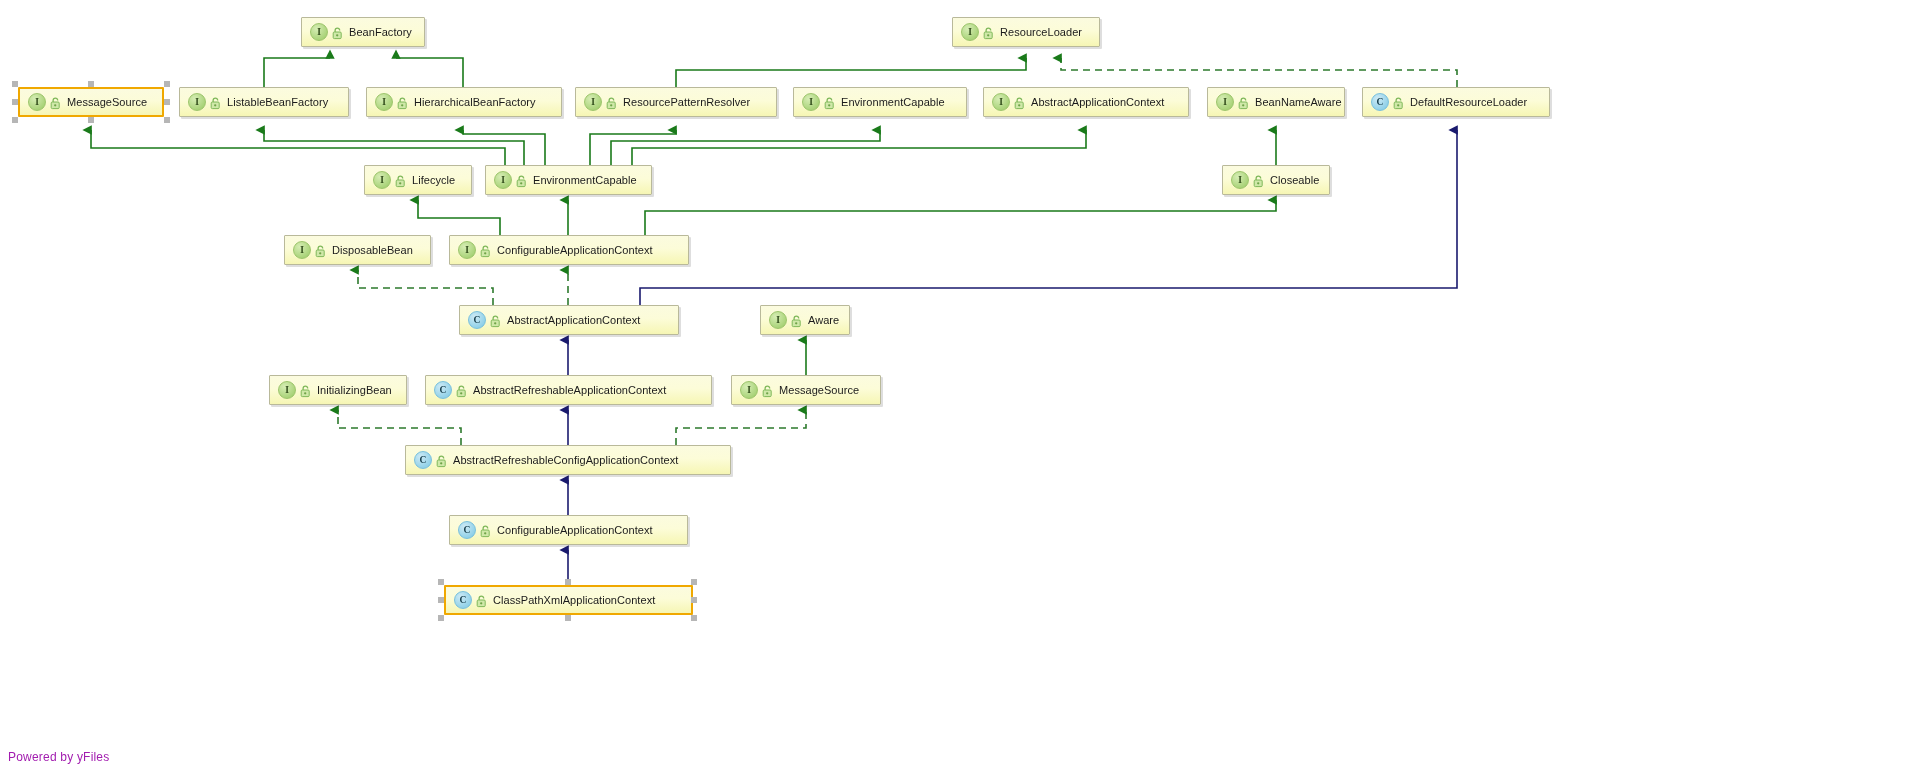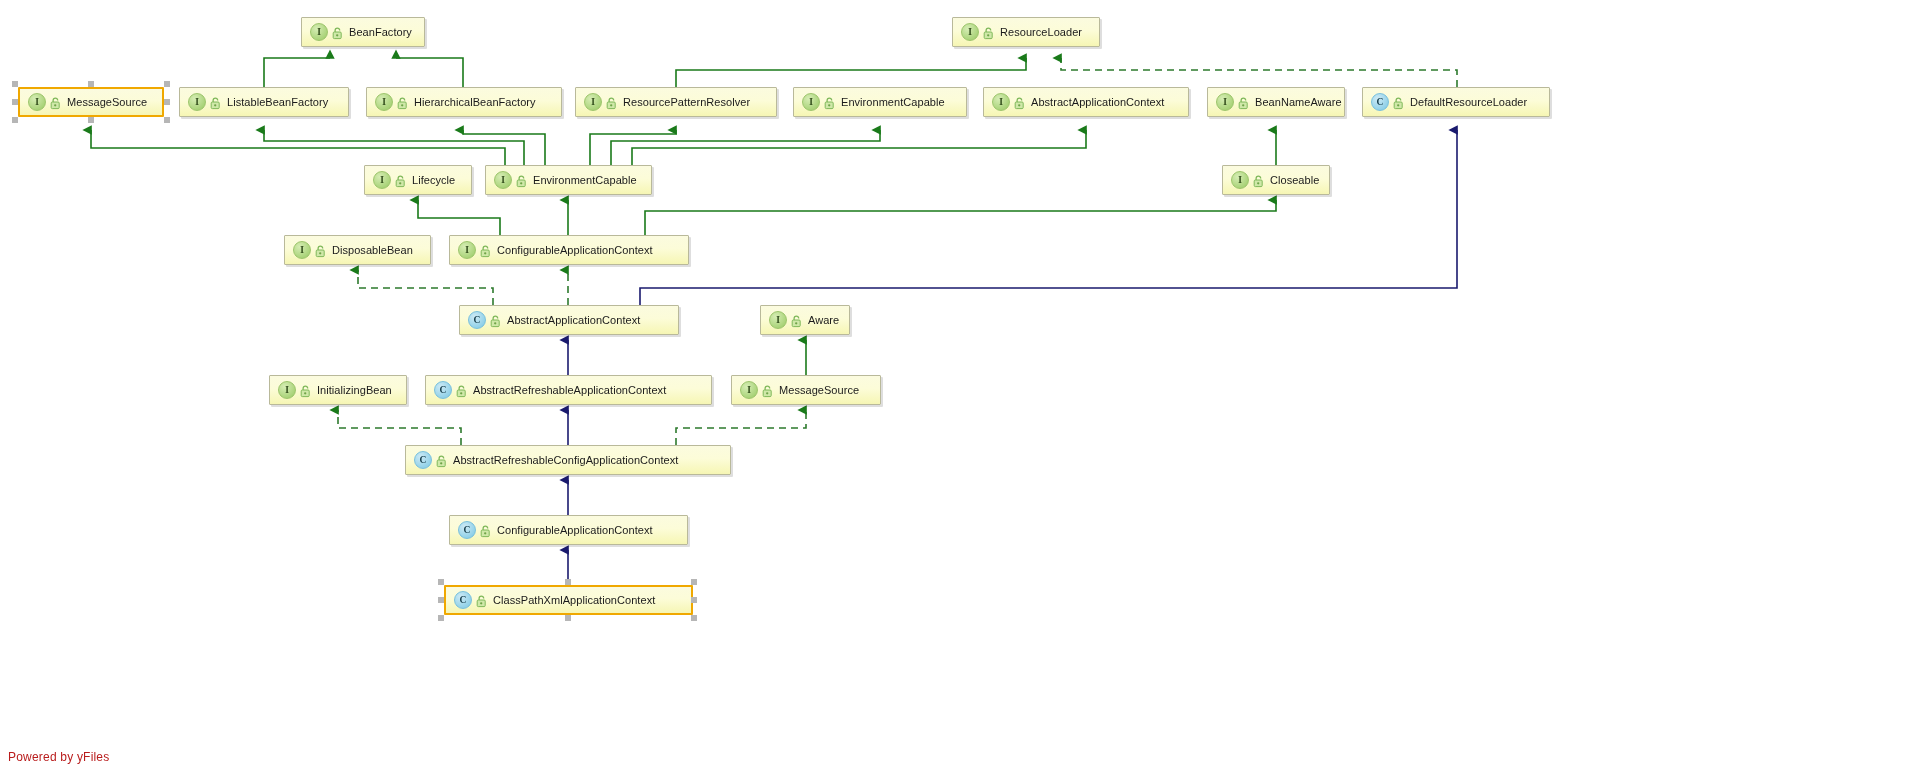--- a/index.html
+++ b/index.html
@@ -71,21 +71,21 @@
   .lock{
     width:11px;height:13px;
     margin-right:6px;
     flex:0 0 auto;
     position:relative;
     top:0px;
   }
   .watermark{
     position:absolute;
     font-size:12px;
-    color:#b91c1c;
+    color:#a21caf;
     letter-spacing:0.2px;
     z-index:2;
   }
   
   .handle{
     position:absolute;
     width:6px;height:6px;
     background:#b6b6b6;
     z-index:9;
   }

